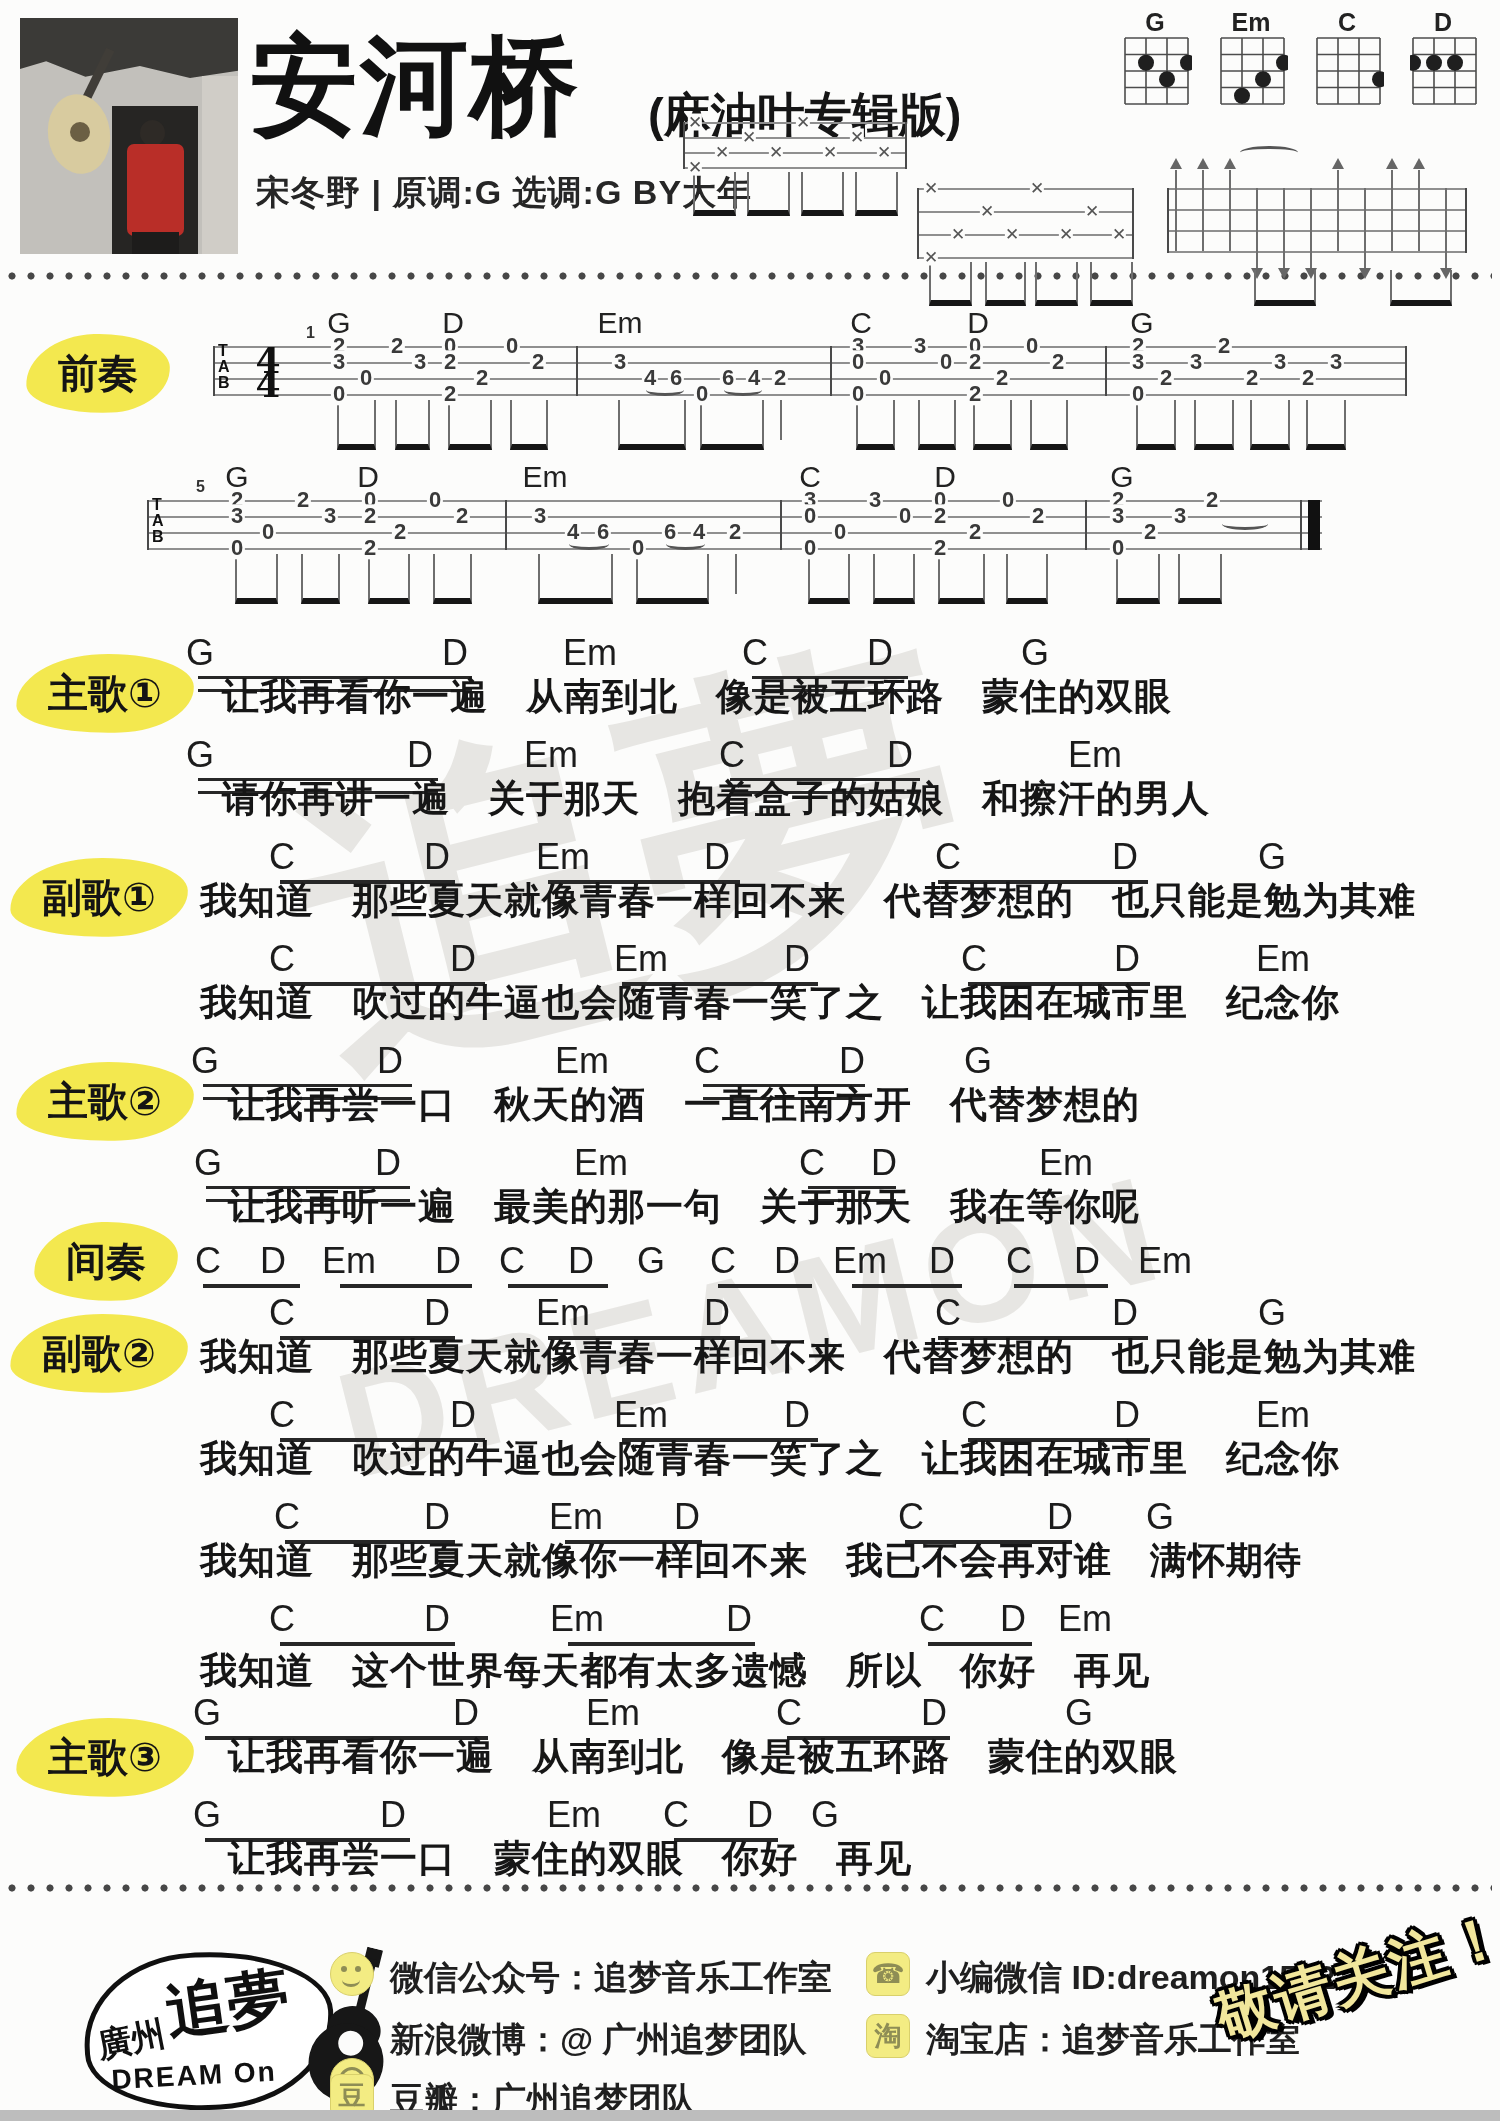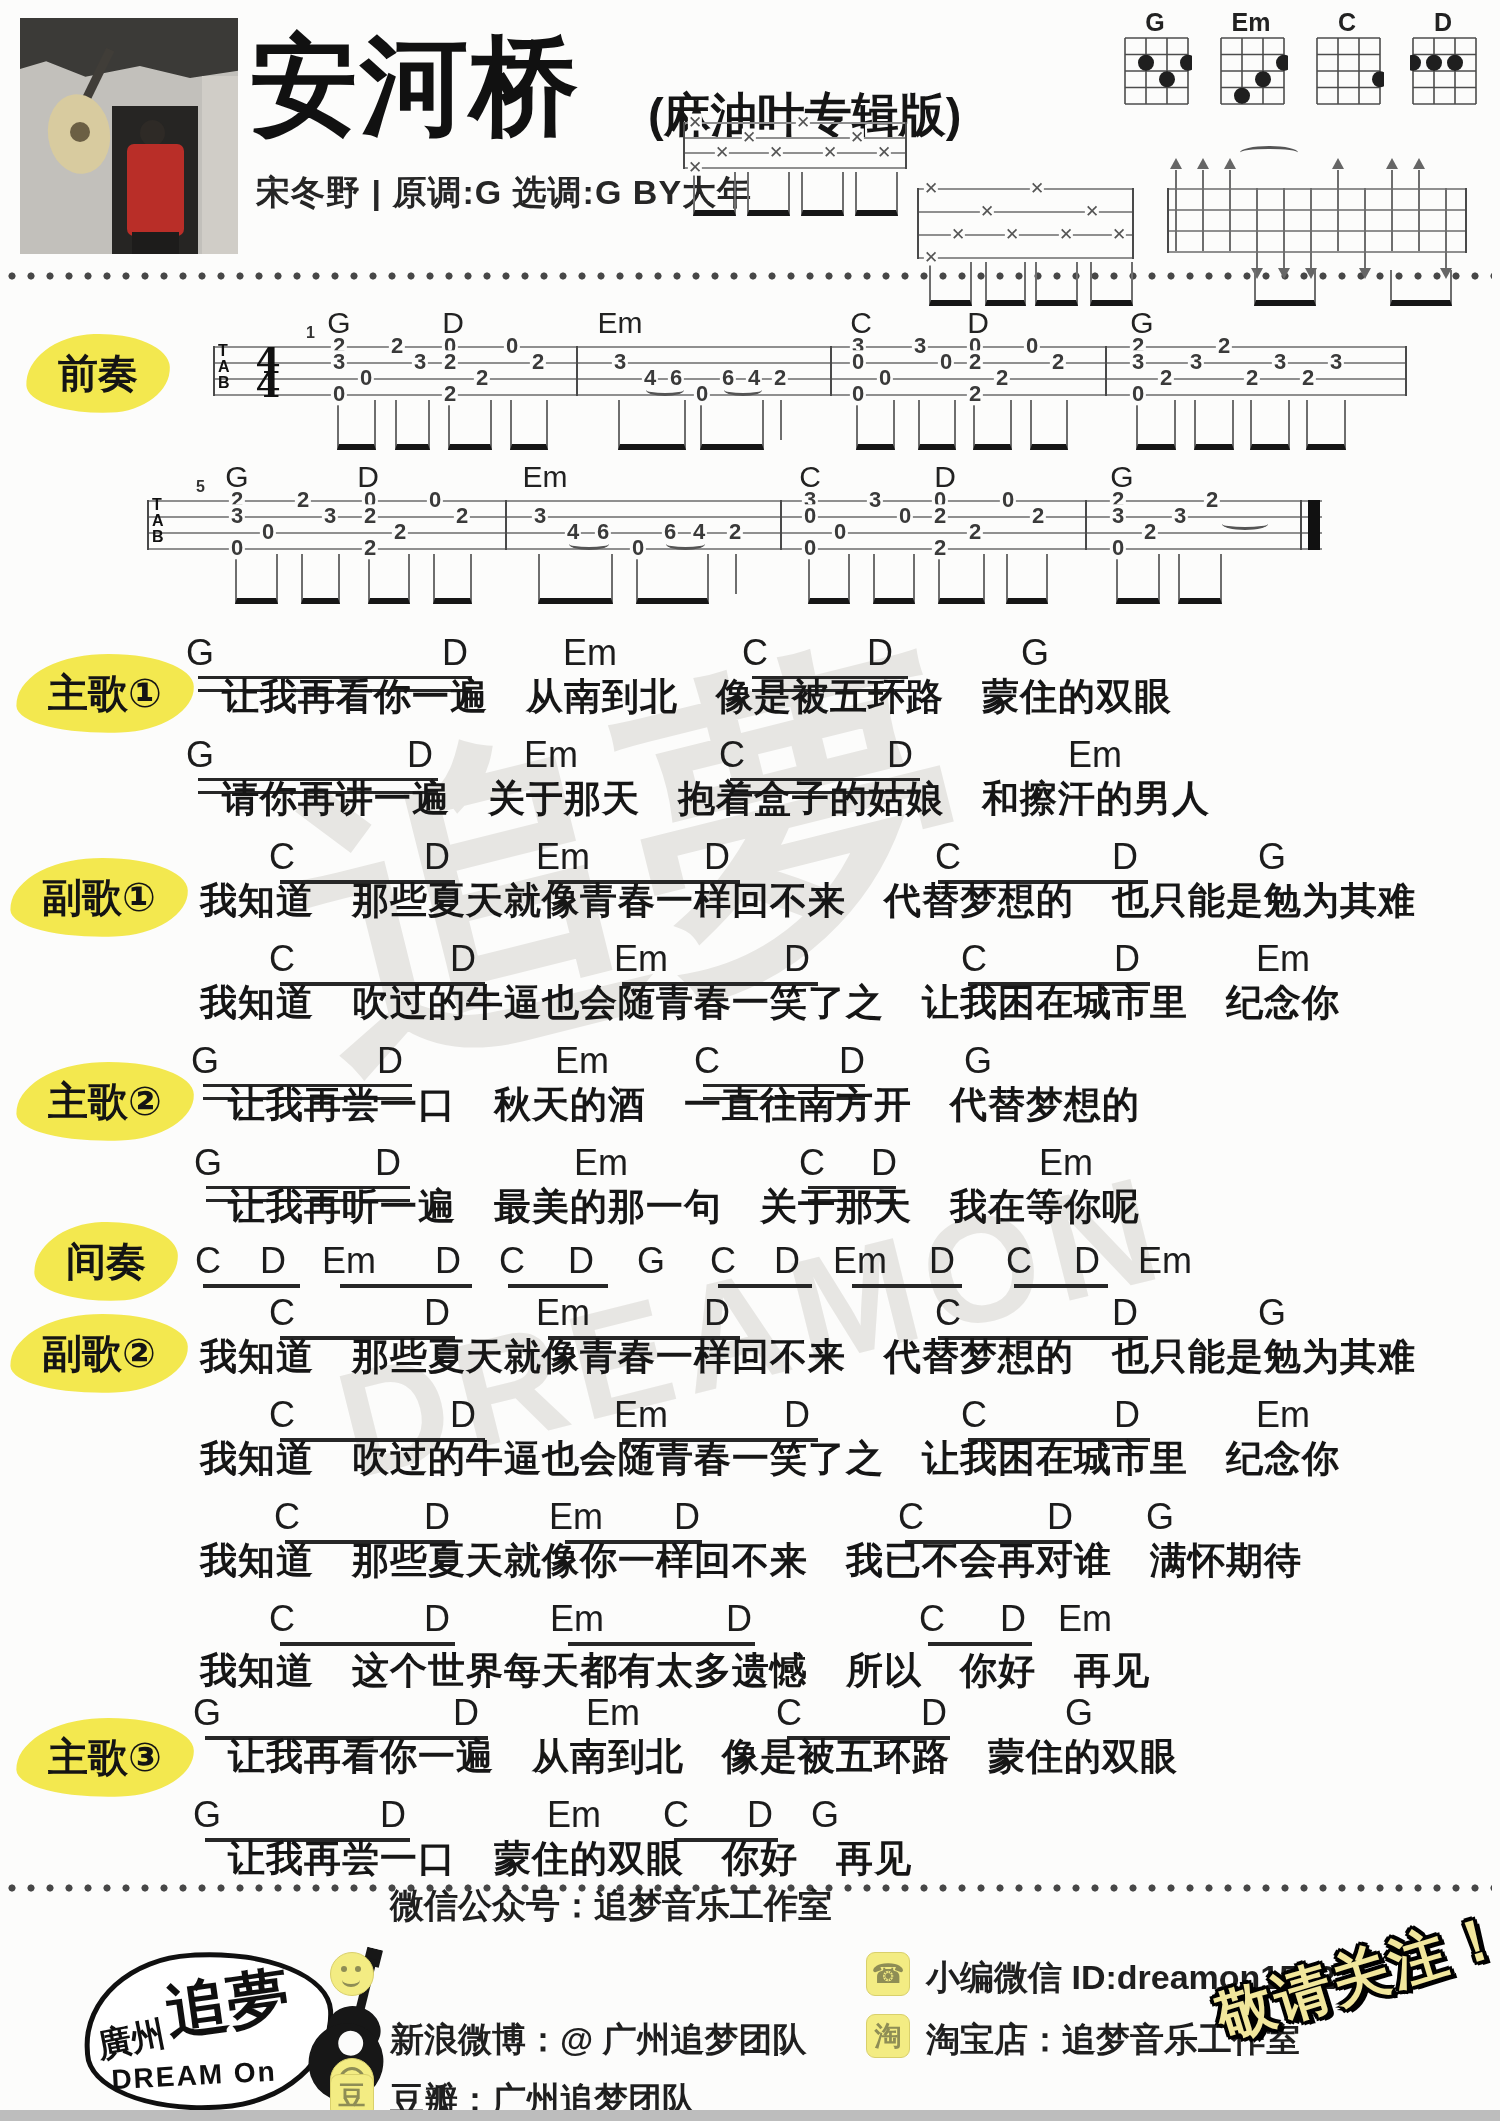--- a/index.html
+++ b/index.html
@@ -545,21 +545,21 @@
   </div>
   <svg width="110" height="160" viewBox="0 0 60 90" style="position:absolute;left:300px;top:1946px;transform:rotate(14deg);z-index:1;">
     <rect x="26" y="0" width="9" height="10" fill="#171717"></rect>
     <rect x="28" y="6" width="5" height="40" fill="#171717"></rect>
     <ellipse cx="30" cy="47" rx="15" ry="13" fill="#171717"></ellipse>
     <ellipse cx="30" cy="66" rx="21" ry="22" fill="#171717"></ellipse>
     <circle cx="30" cy="55" r="7" fill="#fcfcfb"></circle>
   </svg>
 
   <span class="ficon round smiley" style="left:330px;top:1952px;"></span>
-  <div class="ftext" style="left:390px;top:1883px;">微信公众号：追梦音乐工作室</div>
+  <div class="ftext" style="left:390px;top:1955px;">微信公众号：追梦音乐工作室</div>
   <span class="ficon round weiboeye" style="left:330px;top:2014px;"></span>
   <div class="ftext" style="left:390px;top:2017px;">新浪微博：@ 广州追梦团队</div>
   <span class="ficon" style="left:330px;top:2074px;">豆</span>
   <div class="ftext" style="left:390px;top:2077px;">豆瓣：广州追梦团队</div>
 
   <span class="ficon" style="left:866px;top:1952px;">☎</span>
   <div class="ftext" style="left:926px;top:1955px;">小编微信 ID:dreamon1502</div>
   <span class="ficon" style="left:866px;top:2014px;">淘</span>
   <div class="ftext" style="left:926px;top:2017px;">淘宝店：追梦音乐工作室</div>
 

